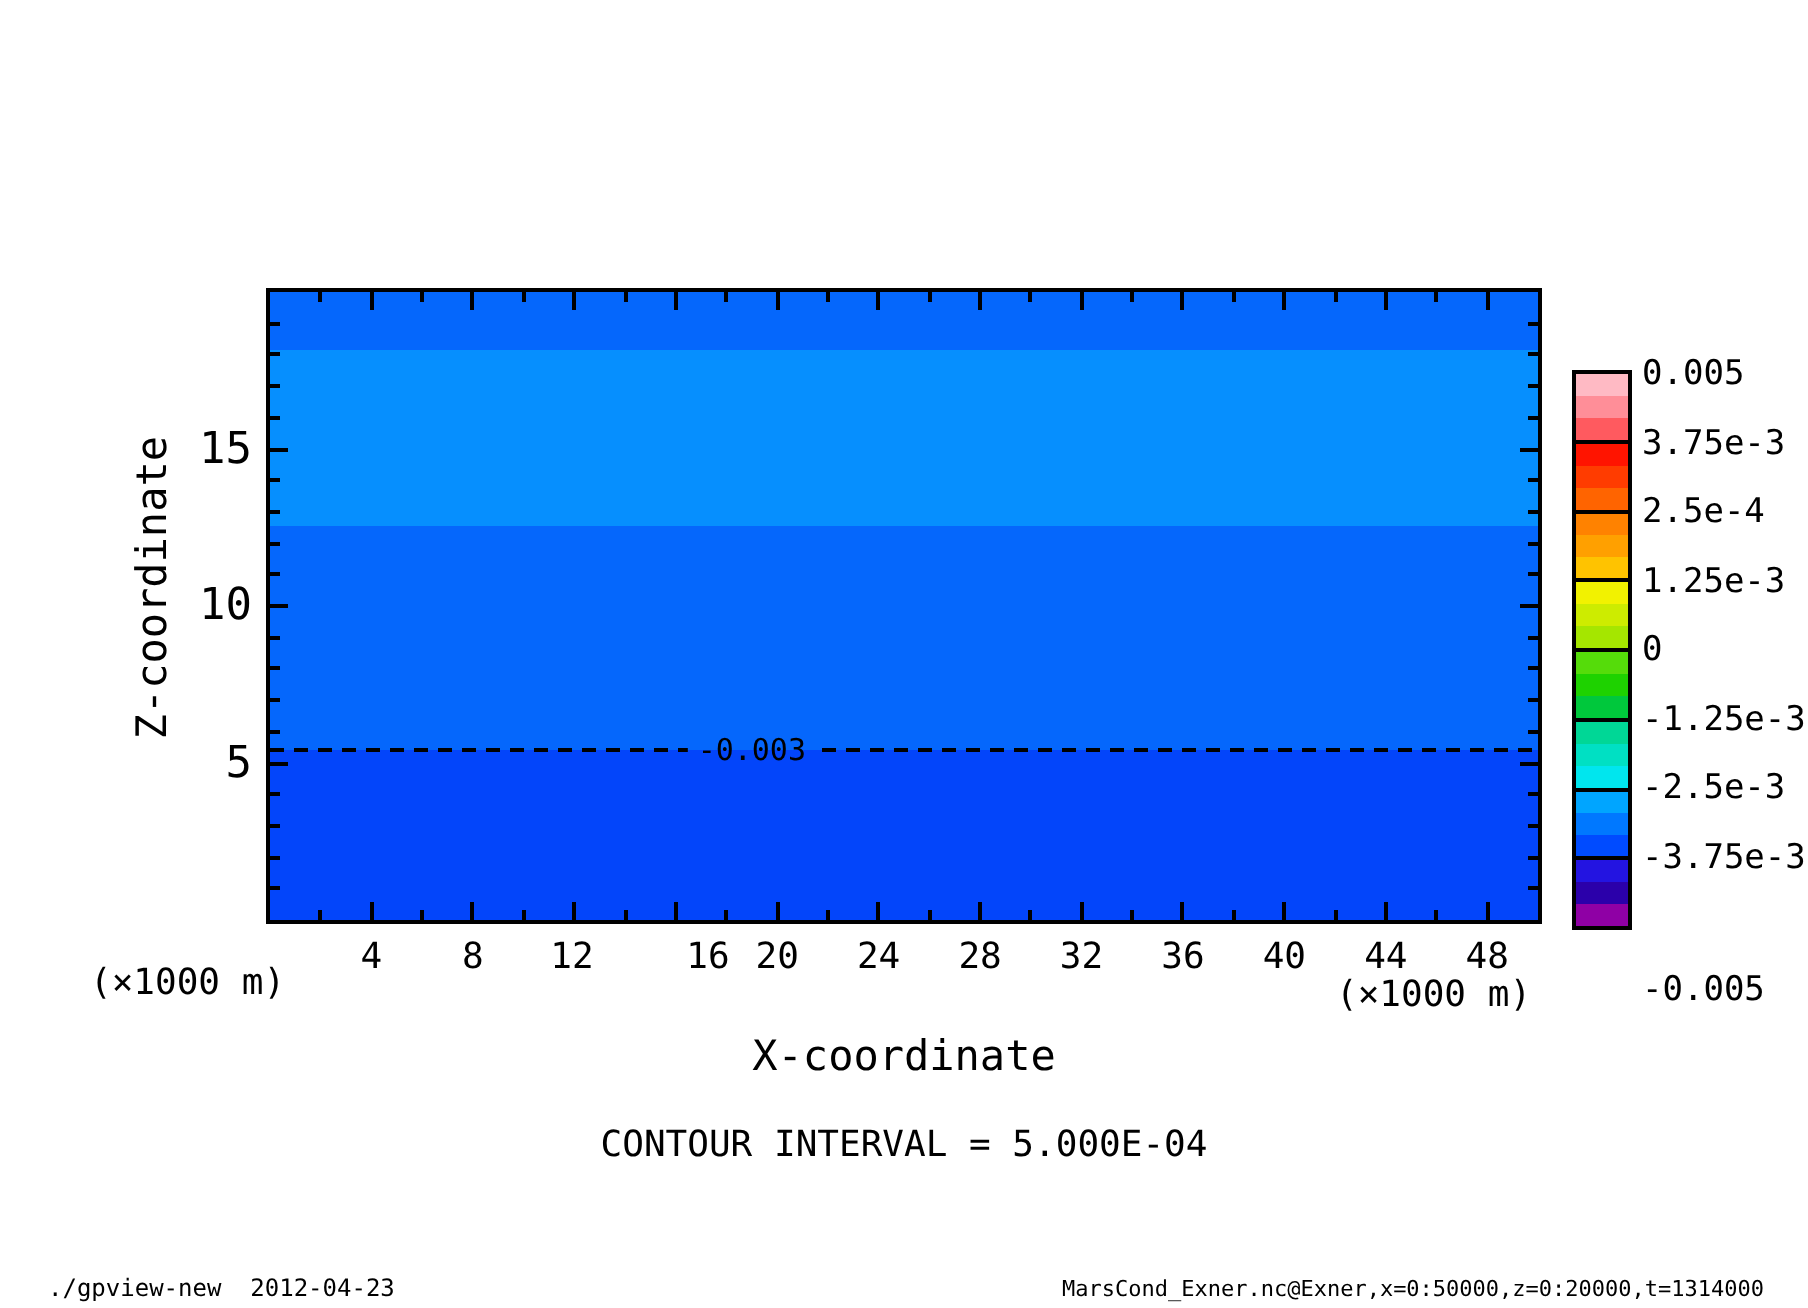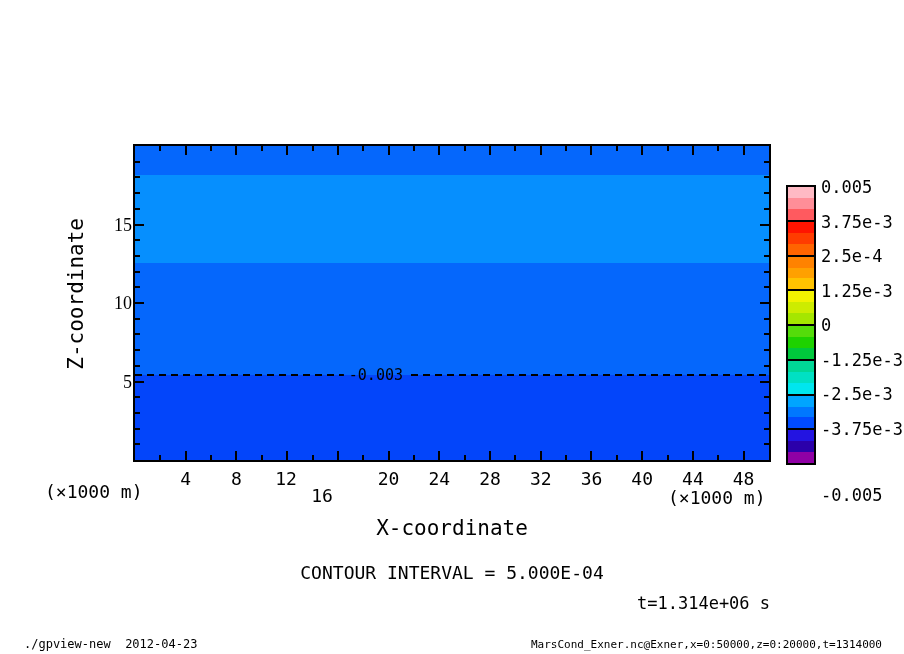--- a/index.html
+++ b/index.html
@@ -7,21 +7,21 @@
         font-family:"DejaVu Sans Mono","Liberation Mono",monospace;color:#000;}
   .title{position:absolute;left:0;right:0;top:78px;text-align:center;font-size:25px;word-spacing:9px;}
   #plot{position:absolute;left:133px;top:144px;width:634px;height:314px;border:2px solid #000;background:#ef4444;}
   .band{position:absolute;left:0;width:100%;}
   .dash{position:absolute;left:0;width:100%;height:2px;
         background:repeating-linear-gradient(90deg,#000 0 7px,transparent 7px 12px);}
   .clabel{position:absolute;transform:translate(-50%,-50%);font-size:15px;padding:0 5px;
         background:linear-gradient(180deg,#0567FC 0 50%,#0345FA 50% 100%);}
   .tick{position:absolute;background:#000;}
   .xtl{position:absolute;top:468px;transform:translateX(-50%);font-size:18px;}
-  .ytl{position:absolute;left:62px;width:70px;text-align:right;transform:translateY(-50%);font-size:18px;font-family:Liberation Serif, serif;}
+  .ytl{position:absolute;left:56px;width:70px;text-align:right;transform:translateY(-50%);font-size:22px;}
   .ylab{position:absolute;left:64px;top:218px;writing-mode:vertical-rl;transform:rotate(180deg);font-size:21px;}
   .xlab{position:absolute;left:0;right:0;top:516px;text-align:center;font-size:21px;}
   .unitL{position:absolute;left:45px;top:481px;font-size:18px;}
   .unitR{position:absolute;left:668px;top:487px;font-size:18px;}
   #cbar{position:absolute;left:786px;top:185px;width:26px;height:276px;border:2px solid #000;
         display:flex;flex-direction:column;}
   .cbcell{flex:1;border-top:2px solid #000;}
   .cbcell:first-child{border-top:none;}
   .cbl{position:absolute;left:821px;transform:translateY(-50%);font-size:17px;}
   .cinterval{position:absolute;left:0;right:0;top:562px;text-align:center;font-size:18px;}
@@ -131,21 +131,21 @@
 
   <div class="ylab">Z-coordinate</div>
   <div class="xlab">X-coordinate</div>
   <div class="unitL">(×1000 m)</div>
   <div class="unitR">(×1000 m)</div>
 
   <div id="xticklabels">
       <div class="xtl" style="left: 185.72px;">4</div>
       <div class="xtl" style="left: 236.44px;">8</div>
       <div class="xtl" style="left: 286px;">12</div>
-      <div class="xtl" style="left: 322px; margin-top: 17px;">16</div>
+      <div class="xtl" style="left: 354px;">16</div>
       <div class="xtl" style="left: 388.6px;">20</div>
       <div class="xtl" style="left: 439.32px;">24</div>
       <div class="xtl" style="left: 490.04px;">28</div>
       <div class="xtl" style="left: 540.76px;">32</div>
       <div class="xtl" style="left: 591.48px;">36</div>
       <div class="xtl" style="left: 642.2px;">40</div>
       <div class="xtl" style="left: 692.92px;">44</div>
       <div class="xtl" style="left: 743.64px;">48</div>
     </div>
   <div id="yticklabels">
@@ -170,17 +170,16 @@
       <div class="cbl" style="top: 256px;">2.5e-4</div>
       <div class="cbl" style="top: 290.5px;">1.25e-3</div>
       <div class="cbl" style="top: 325px;">0</div>
       <div class="cbl" style="top: 359.5px;">-1.25e-3</div>
       <div class="cbl" style="top: 394px;">-2.5e-3</div>
       <div class="cbl" style="top: 428.5px;">-3.75e-3</div>
       <div class="cbl" style="top: 463px; margin-top: 32px;">-0.005</div>
     </div>
 
   <div class="cinterval">CONTOUR INTERVAL = 5.000E-04</div>
-  <div class="tnote">t=1.314e+06 s</div>
 
   <div class="footL">./gpview-new  2012-04-23</div>
   <div class="footR">MarsCond_Exner.nc@Exner,x=0:50000,z=0:20000,t=1314000</div>
 </div>
 
 </body></html>

